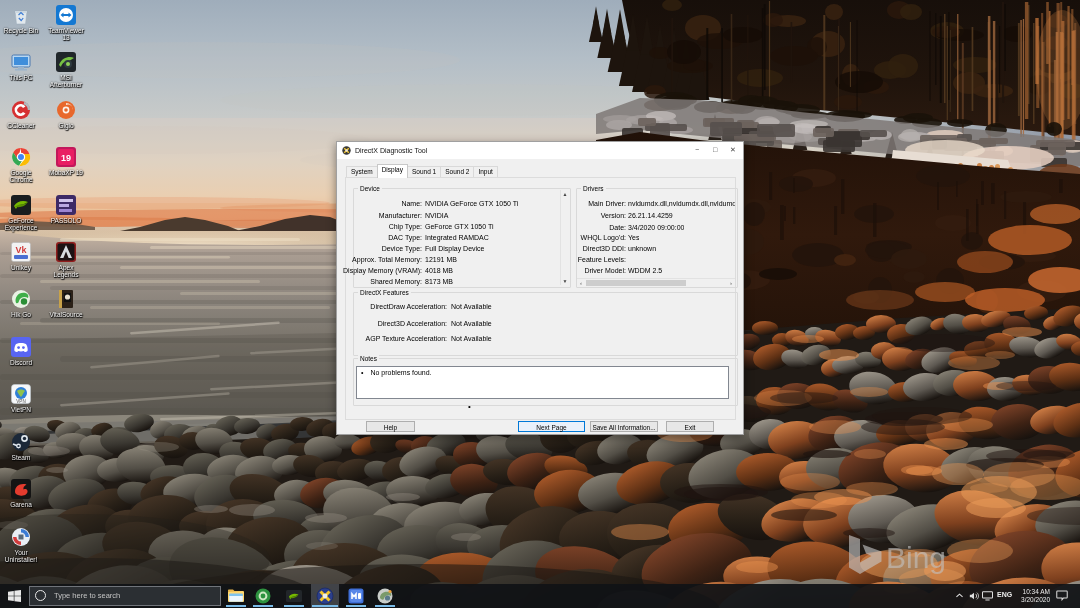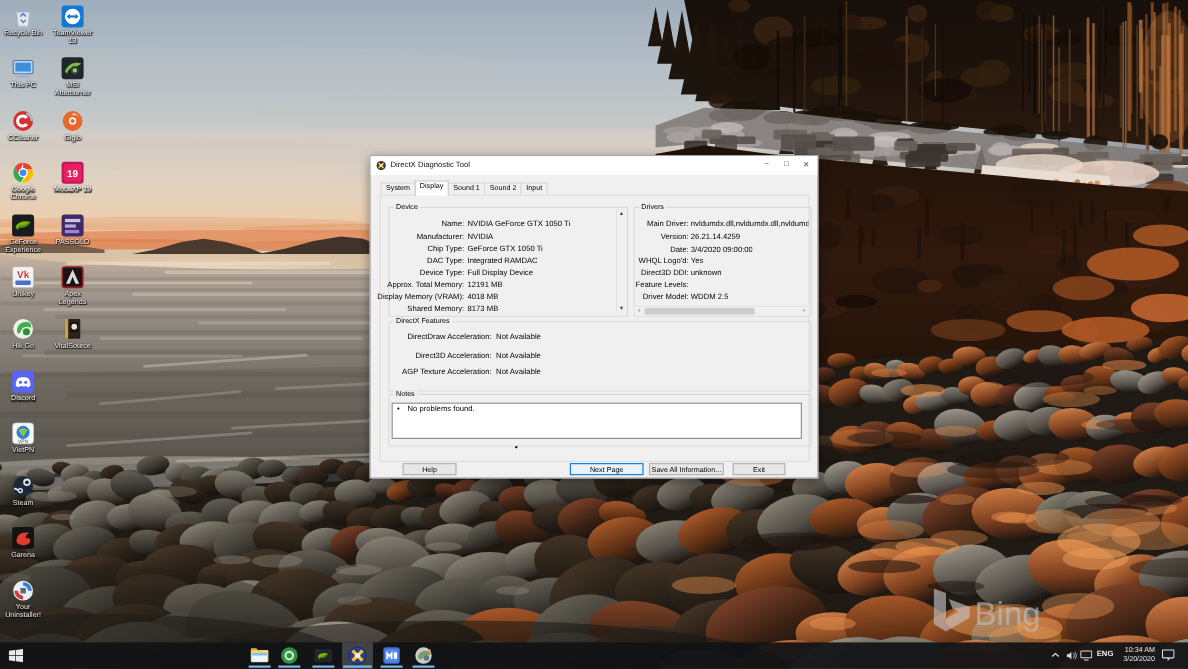--- a/index.html
+++ b/index.html
@@ -1120,20 +1120,24 @@
    <div class="btn focus" style="left:181px;width:67px">Next Page</div>
    <div class="btn" style="left:253px;width:68px">Save All Information...</div>
    <div class="btn" style="left:329px;width:48px">Exit</div>
  </div>
 </div>
 
 <div id="taskbar">
   <svg id="winflag" width="13" height="12" viewBox="0 0 13 12">
       <path d="M0 1.7 L5.8 0.9 L5.8 5.7 L0 5.7 Z M6.4 0.8 L13 0 L13 5.7 L6.4 5.7 Z M0 6.3 L5.8 6.3 L5.8 11.1 L0 10.3 Z M6.4 6.3 L13 6.3 L13 12 L6.4 11.2 Z" fill="#e8e8e8"></path>
     </svg>
+  <div id="search">
+      <span id="cortana"></span>
+      <span id="searchtext">Type here to search</span>
+    </div>
   <div id="activeblock"></div>
   <svg class="tbico" style="left:227px" width="18" height="18" viewBox="0 0 18 18">
       <rect x="1" y="4" width="16" height="11" rx="1" fill="#ffd76e"></rect>
       <path d="M1 5 L1 3.2 Q1 2.4 1.8 2.4 L6 2.4 L7.5 4 L17 4" fill="#e8b64c"></path>
       <rect x="2.2" y="6.5" width="13.6" height="8" rx="0.8" fill="#7ec3ef"></rect>
       <path d="M2.2 9 L15.8 9 L15.8 14 Q15.8 14.6 15 14.6 L3 14.6 Q2.2 14.6 2.2 14 Z" fill="#fff" opacity="0.85"></path>
     </svg>
     <svg class="tbico" style="left:254px" width="18" height="18" viewBox="0 0 18 18">
       <circle cx="9" cy="9" r="7.5" fill="#2e9340"></circle>
       <circle cx="9" cy="9" r="4.4" fill="#cfe8c4"></circle>

